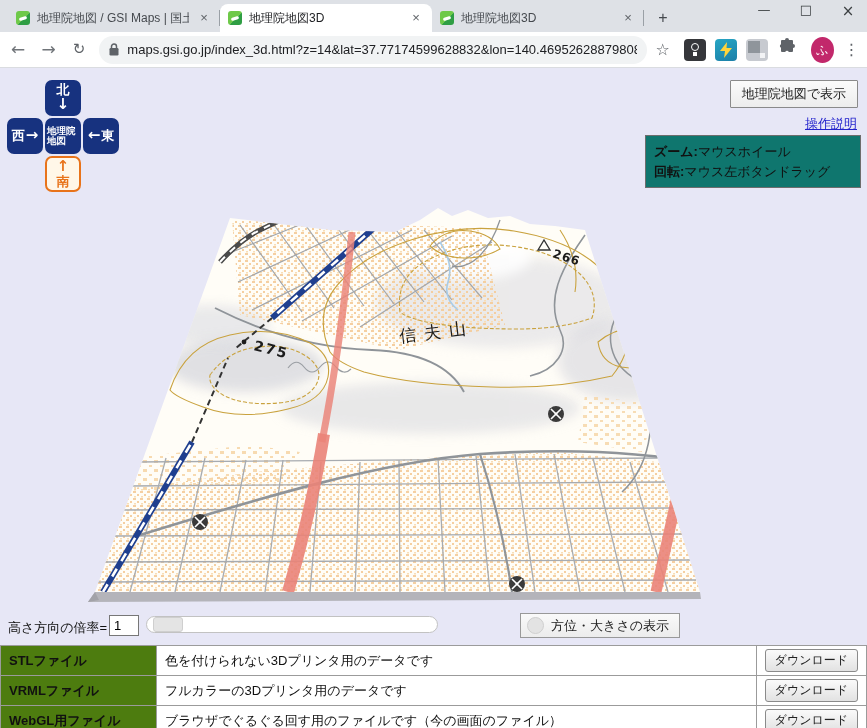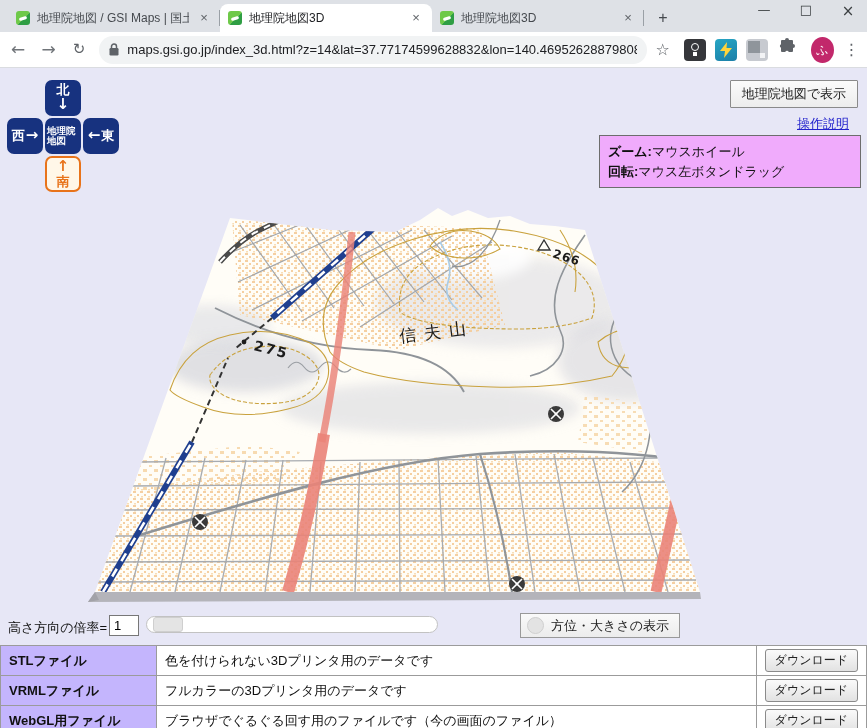--- a/index.html
+++ b/index.html
@@ -51,39 +51,39 @@
           display:flex; flex-direction:column; align-items:center; justify-content:center;
           font-size:13px; font-weight:bold; line-height:1.05; cursor:pointer; border:2px solid #17327F; }
   .cbtn.row { flex-direction:row; gap:1px; }
   .cbtn .arr { font-size:15px; font-weight:bold; font-family:"DejaVu Sans",sans-serif; }
   .cbtn.reset { font-size:9.5px; }
   .cbtn.south { background:#FFF7E8; border-color:#E8731A; color:#E8731A; }
   .cbtn.south .arr { color:#E8731A; }
 
   .gsi-view-btn { position:absolute; right:9px; top:12px; padding:4px 11px; font-size:13px; color:#222;
         background:linear-gradient(#FBFBFB,#EDEDED); border:1px solid #8a8a8a; border-radius:1px; cursor:pointer; }
-  .help-link { position:absolute; right:18px; top:47px; font-size:13px; color:#2222CC; text-decoration:underline; cursor:pointer; }
-  .hintbox { position:absolute; right:6px; top:67px; width:262px; background:#f0abfc; border:1px solid #6d6d6d;
+  .help-link { position:absolute; right:10px; top:47px; font-size:13px; color:#2222CC; text-decoration:underline; cursor:pointer; }
+  .hintbox { position:absolute; right:6px; top:67px; width:216px; background:#0f766e; border:1px solid #6d6d6d;
         padding:6px 8px; font-size:13px; color:#111; line-height:1.5; }
   .hintbox b { font-weight:bold; }
 
   .mapwrap { position:absolute; left:0; top:122px; width:867px; height:420px; cursor:grab; }
 
   .scalebar { position:absolute; left:0; top:545px; width:688px; height:28px; }
   .scalebar .lbl { position:absolute; left:8px; top:6px; font-size:13px; color:#111; }
   .scalebar input { position:absolute; left:109px; top:2px; width:30px; height:21px; border:1px solid #777; font-size:13px; padding-left:4px; background:#fff; }
   .slider { position:absolute; left:146px; top:3px; width:292px; height:17px; background:#fff; border:1px solid #c2c2c2; border-radius:9px; cursor:pointer; }
   .slider .thumb { position:absolute; left:6px; top:0px; width:30px; height:15px; background:#E4E4E4; border:1px solid #cfcfcf; border-radius:3px; cursor:pointer; }
   .orient-btn { position:absolute; right:8px; top:0px; height:25px; padding:0 10px 0 6px; display:flex; align-items:center; gap:7px;
         font-size:13px; color:#222; background:linear-gradient(#FAFAFA,#ECECEC); border:1px solid #999; border-radius:0; cursor:pointer; }
   .orient-btn .radio { width:17px; height:17px; border-radius:50%; background:#E3E3E3; border:1px solid #cfcfcf; }
 
   table.files { position:absolute; left:0; top:577px; width:867px; border-collapse:collapse; font-size:13px; background:#fff; }
   table.files td { border:1px solid #9b9b9b; padding:3px 8px; height:27px; }
-  td.fname { width:156px; background:#c4b5fd; font-weight:bold; color:#111; }
+  td.fname { width:156px; background:#4d7c0f; font-weight:bold; color:#111; }
   td.fdesc { color:#111; }
   td.fbtn { width:92px; text-align:center; padding:2px 4px; }
   .dl-btn { padding:2px 9px; font-size:12px; color:#222; background:linear-gradient(#FAFAFA,#E2E2E2);
         border:1px solid #8a8a8a; border-radius:3px; cursor:pointer; white-space:nowrap; }
 </style>
 </head>
 <body>
 
 <div id="stage">
 

